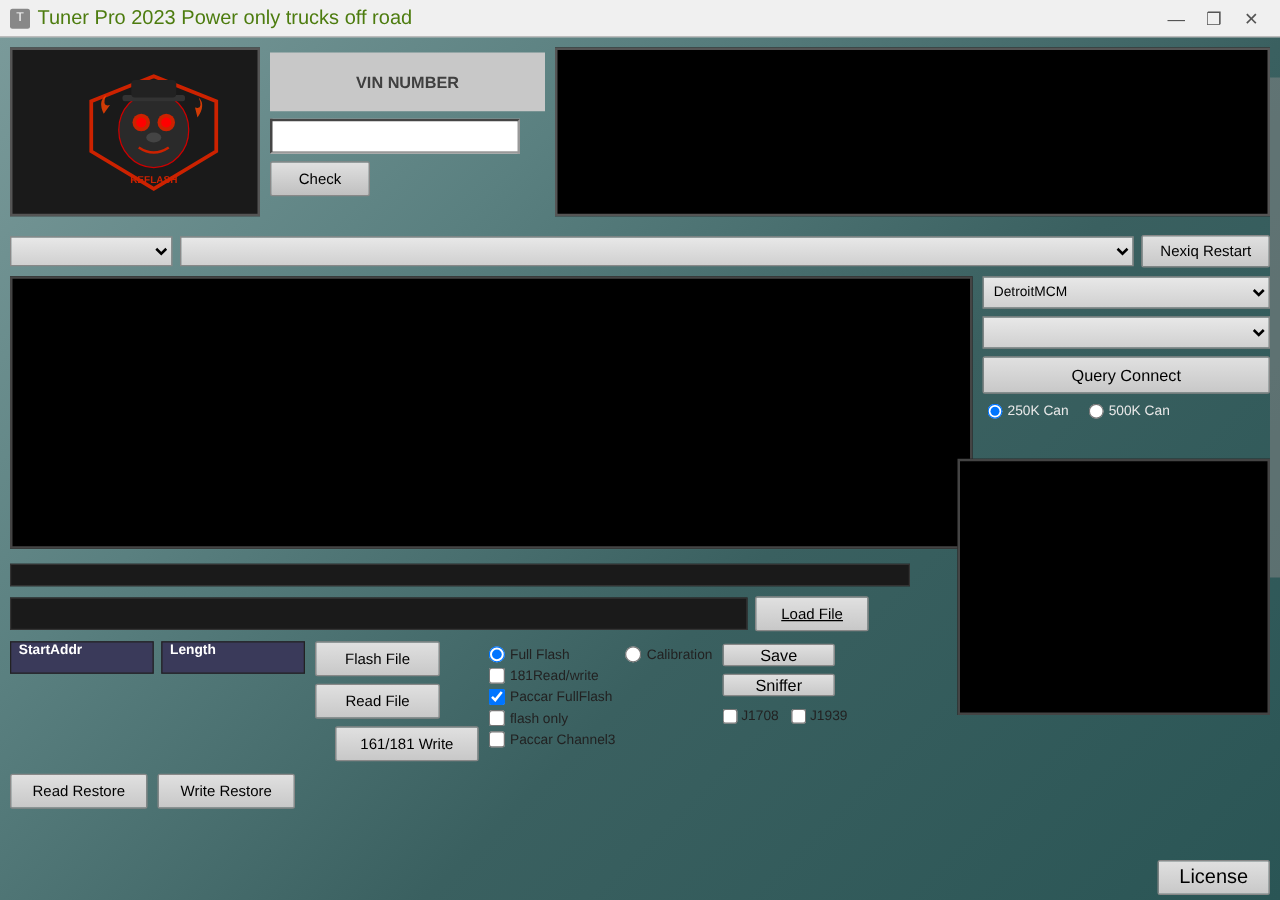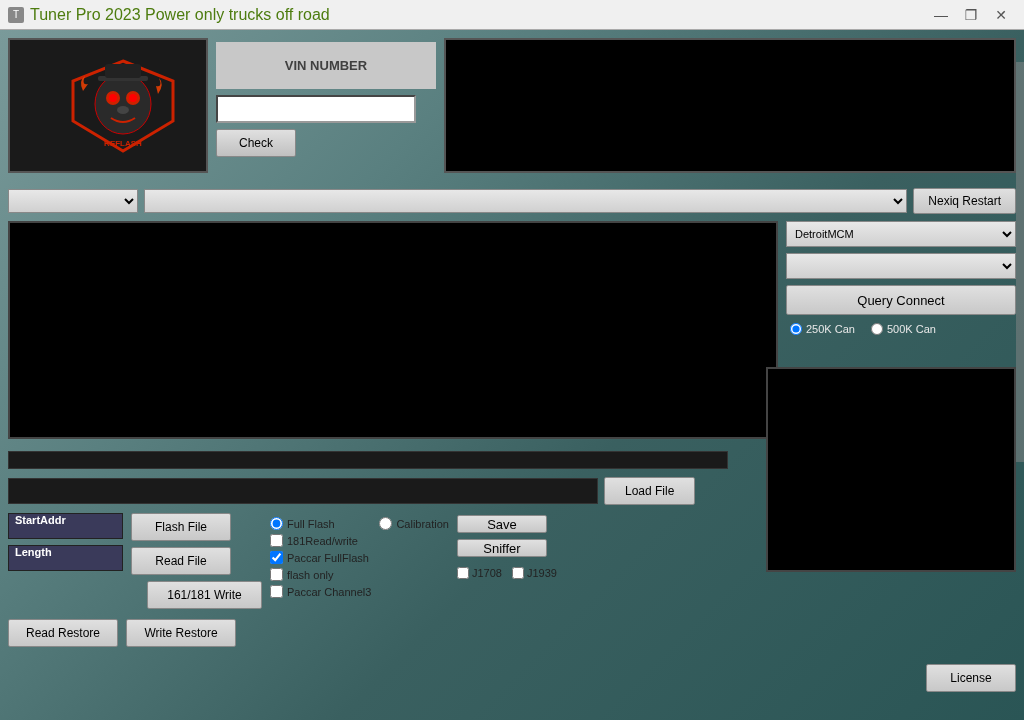--- a/index.html
+++ b/index.html
@@ -242,20 +242,21 @@
       width: 0%;
     }
 
     
     #file-area {
       display: flex;
       align-items: center;
       padding: 2px 8px;
       gap: 6px;
       height: 36px;
+      text-decoration: underline;
     }
     #file-path-input {
       width: 590px;
       height: 26px;
       background: #1a1a1a;
       border: 1px solid #333;
       color: #ccc;
       padding: 0 4px;
     }
     #load-file-btn {
@@ -271,21 +272,20 @@
     
     #controls-area {
       display: flex;
       padding: 4px 8px;
       gap: 8px;
       align-items: flex-start;
     }
 
     #addr-section {
       display: flex;
-      flex-direction: column;
       gap: 6px;
     }
     .addr-btn {
       width: 115px;
       height: 26px;
       background: #3a3a5a;
       border: 1px solid #222;
       color: #fff;
       font-size: 11px;
       font-weight: bold;
@@ -419,28 +419,28 @@
       background: linear-gradient(to bottom, #e0e0e0, #c8c8c8);
       border: 1px solid #888;
       border-radius: 2px;
       cursor: pointer;
       font-size: 12px;
     }
 
     #license-btn {
       position: absolute;
       right: 8px;
-      bottom: 28px;
+      bottom: 4px;
       width: 90px;
       height: 28px;
       background: linear-gradient(to bottom, #e0e0e0, #c8c8c8);
       border: 1px solid #888;
       border-radius: 2px;
       cursor: pointer;
-      font-size: 12px;
+      font-size: 16px;
     }
 
     
     #right-scrollbar {
       position: absolute;
       right: 0;
       top: 32px;
       width: 8px;
       height: 400px;
       background: #888;

